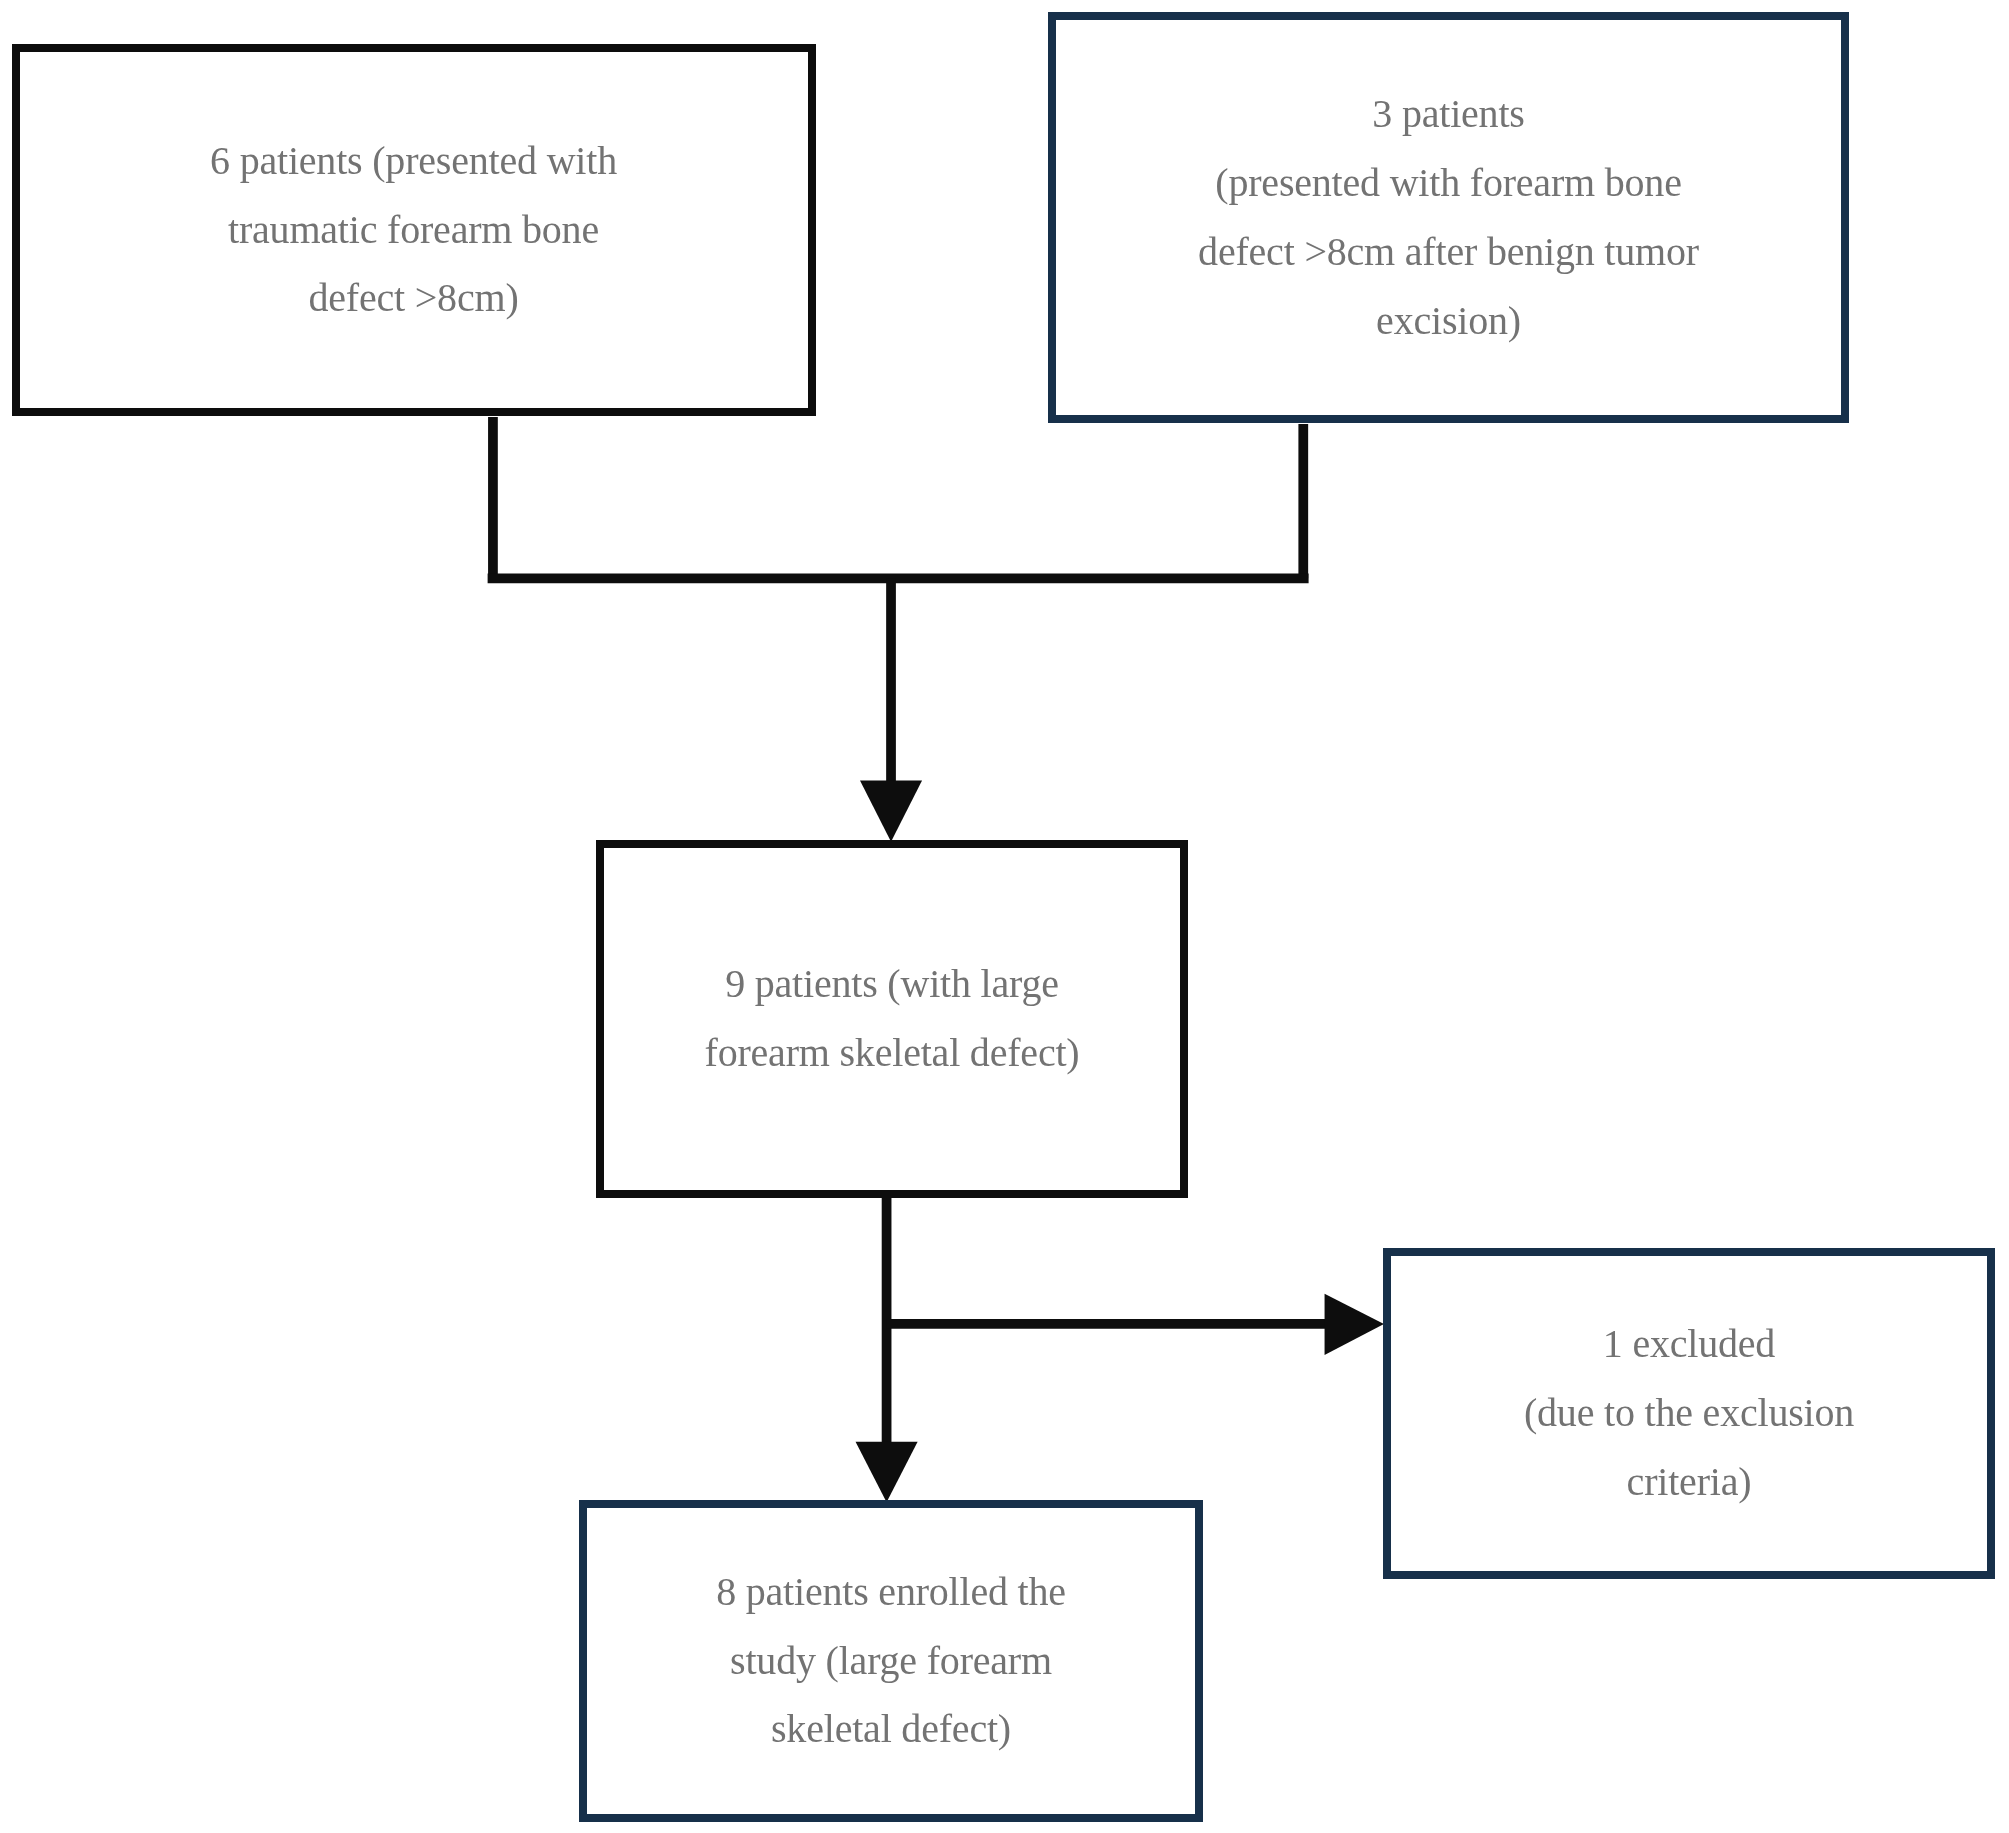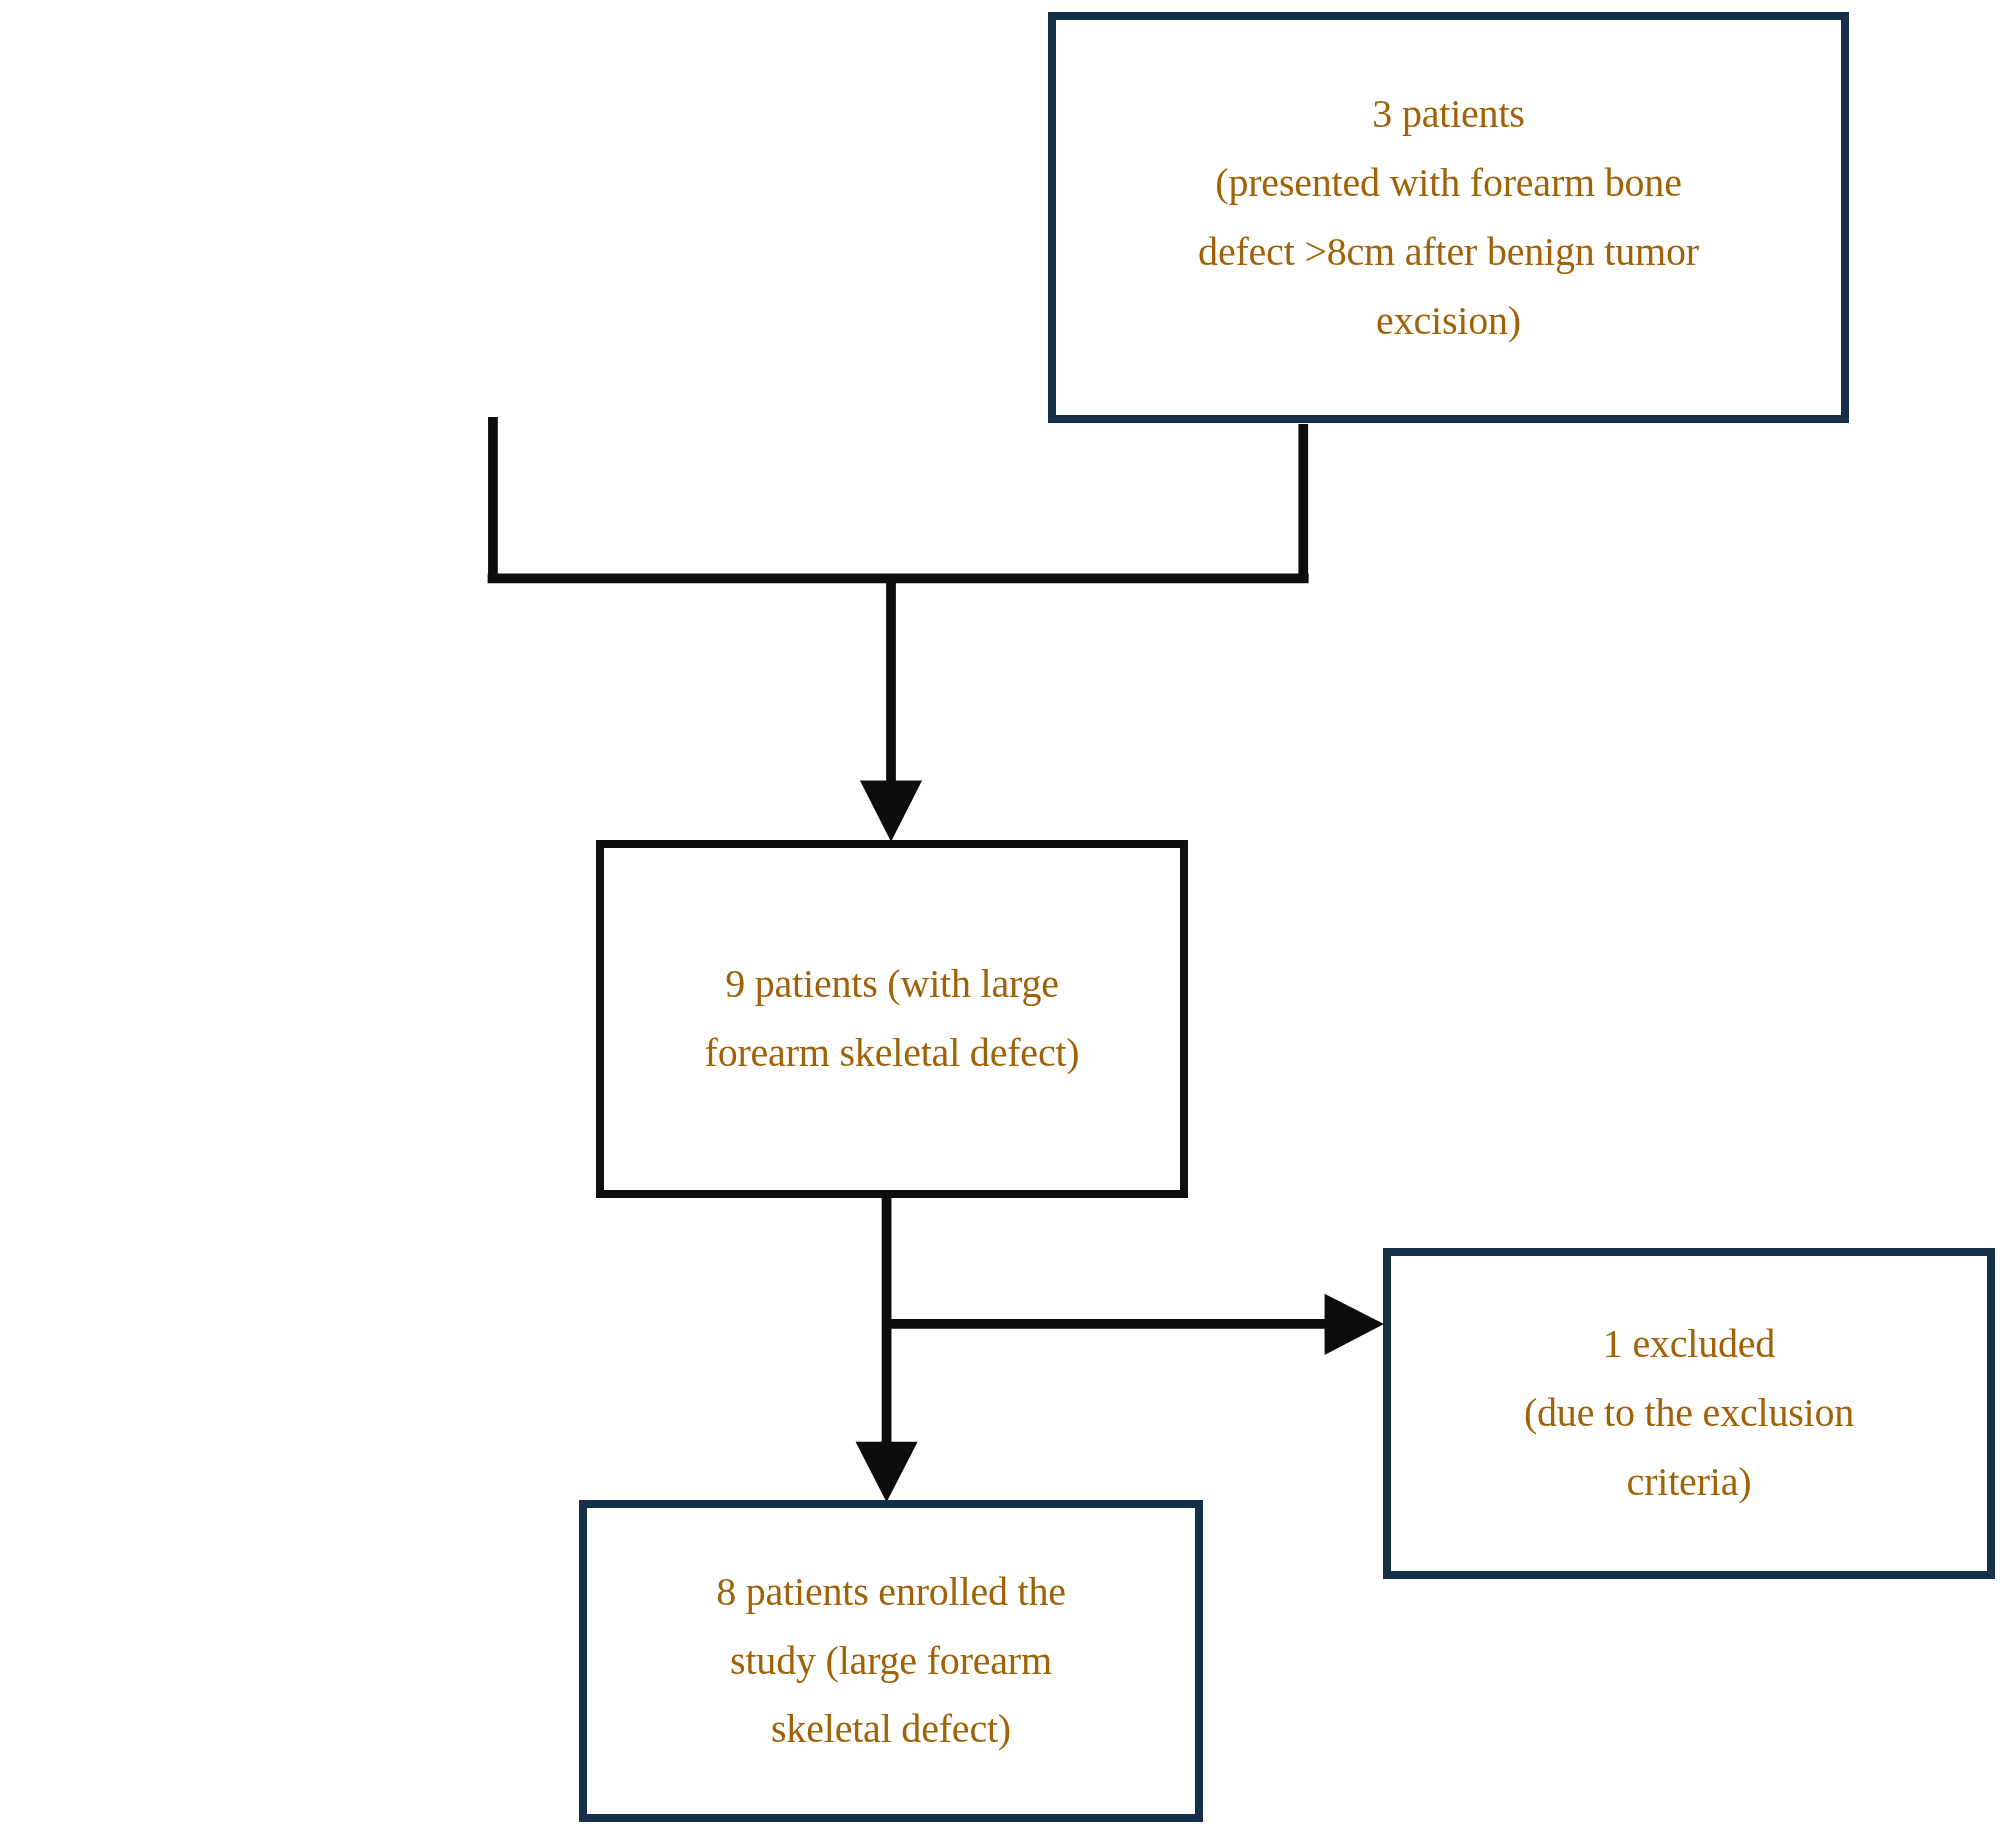--- a/index.html
+++ b/index.html
@@ -32,21 +32,21 @@
     justify-content: center;
     text-align: center;
   }
   .node-box .node-text {
     display: block;
     width: 100%;
     padding: 0 23px;
     box-sizing: border-box;
     font-size: 40px;
     line-height: 1.72;
-    color: #a16207;
+    color: #737373;
     letter-spacing: -0.2px;
     white-space: pre-line;
   }
   .border-black { border: 8px solid #0d0d0d; }
   .border-navy  { border: 8px solid #17304a; }
 
   
   #box-traumatic   { left: 11.5px;   top: 44px;   width: 804px;  height: 372px; }
   #box-tumor       { left: 1048px; top: 12.4px;   width: 801px;  height: 411px; }
   #box-nine        { left: 596px;  top: 840px;  width: 592px;  height: 358px; }
@@ -81,20 +81,25 @@
       <path d="M 1000 1305 L 1000 1645" stroke="#0d0d0d" stroke-width="11" fill="none"></path>
       <polygon points="1000,1694 965,1626 1035,1626" fill="#0d0d0d"></polygon>
     </g>
 
     <g>
       <path d="M 1000 1493 L 1505 1493" stroke="#0d0d0d" stroke-width="11" fill="none"></path>
       <polygon points="1561,1493 1494,1459 1494,1528" fill="#0d0d0d"></polygon>
     </g>
   </svg>
 
+  <div class="node-box border-black" id="box-traumatic">
+    <span class="node-text">6 patients (presented with
+traumatic forearm bone
+defect &gt;8cm)</span>
+  </div>
 
   <div class="node-box border-navy" id="box-tumor">
     <span class="node-text">3 patients
 (presented with forearm bone
 defect &gt;8cm after benign tumor
 excision)</span>
   </div>
 
   <div class="node-box border-black" id="box-nine">
     <span class="node-text">9 patients (with large

